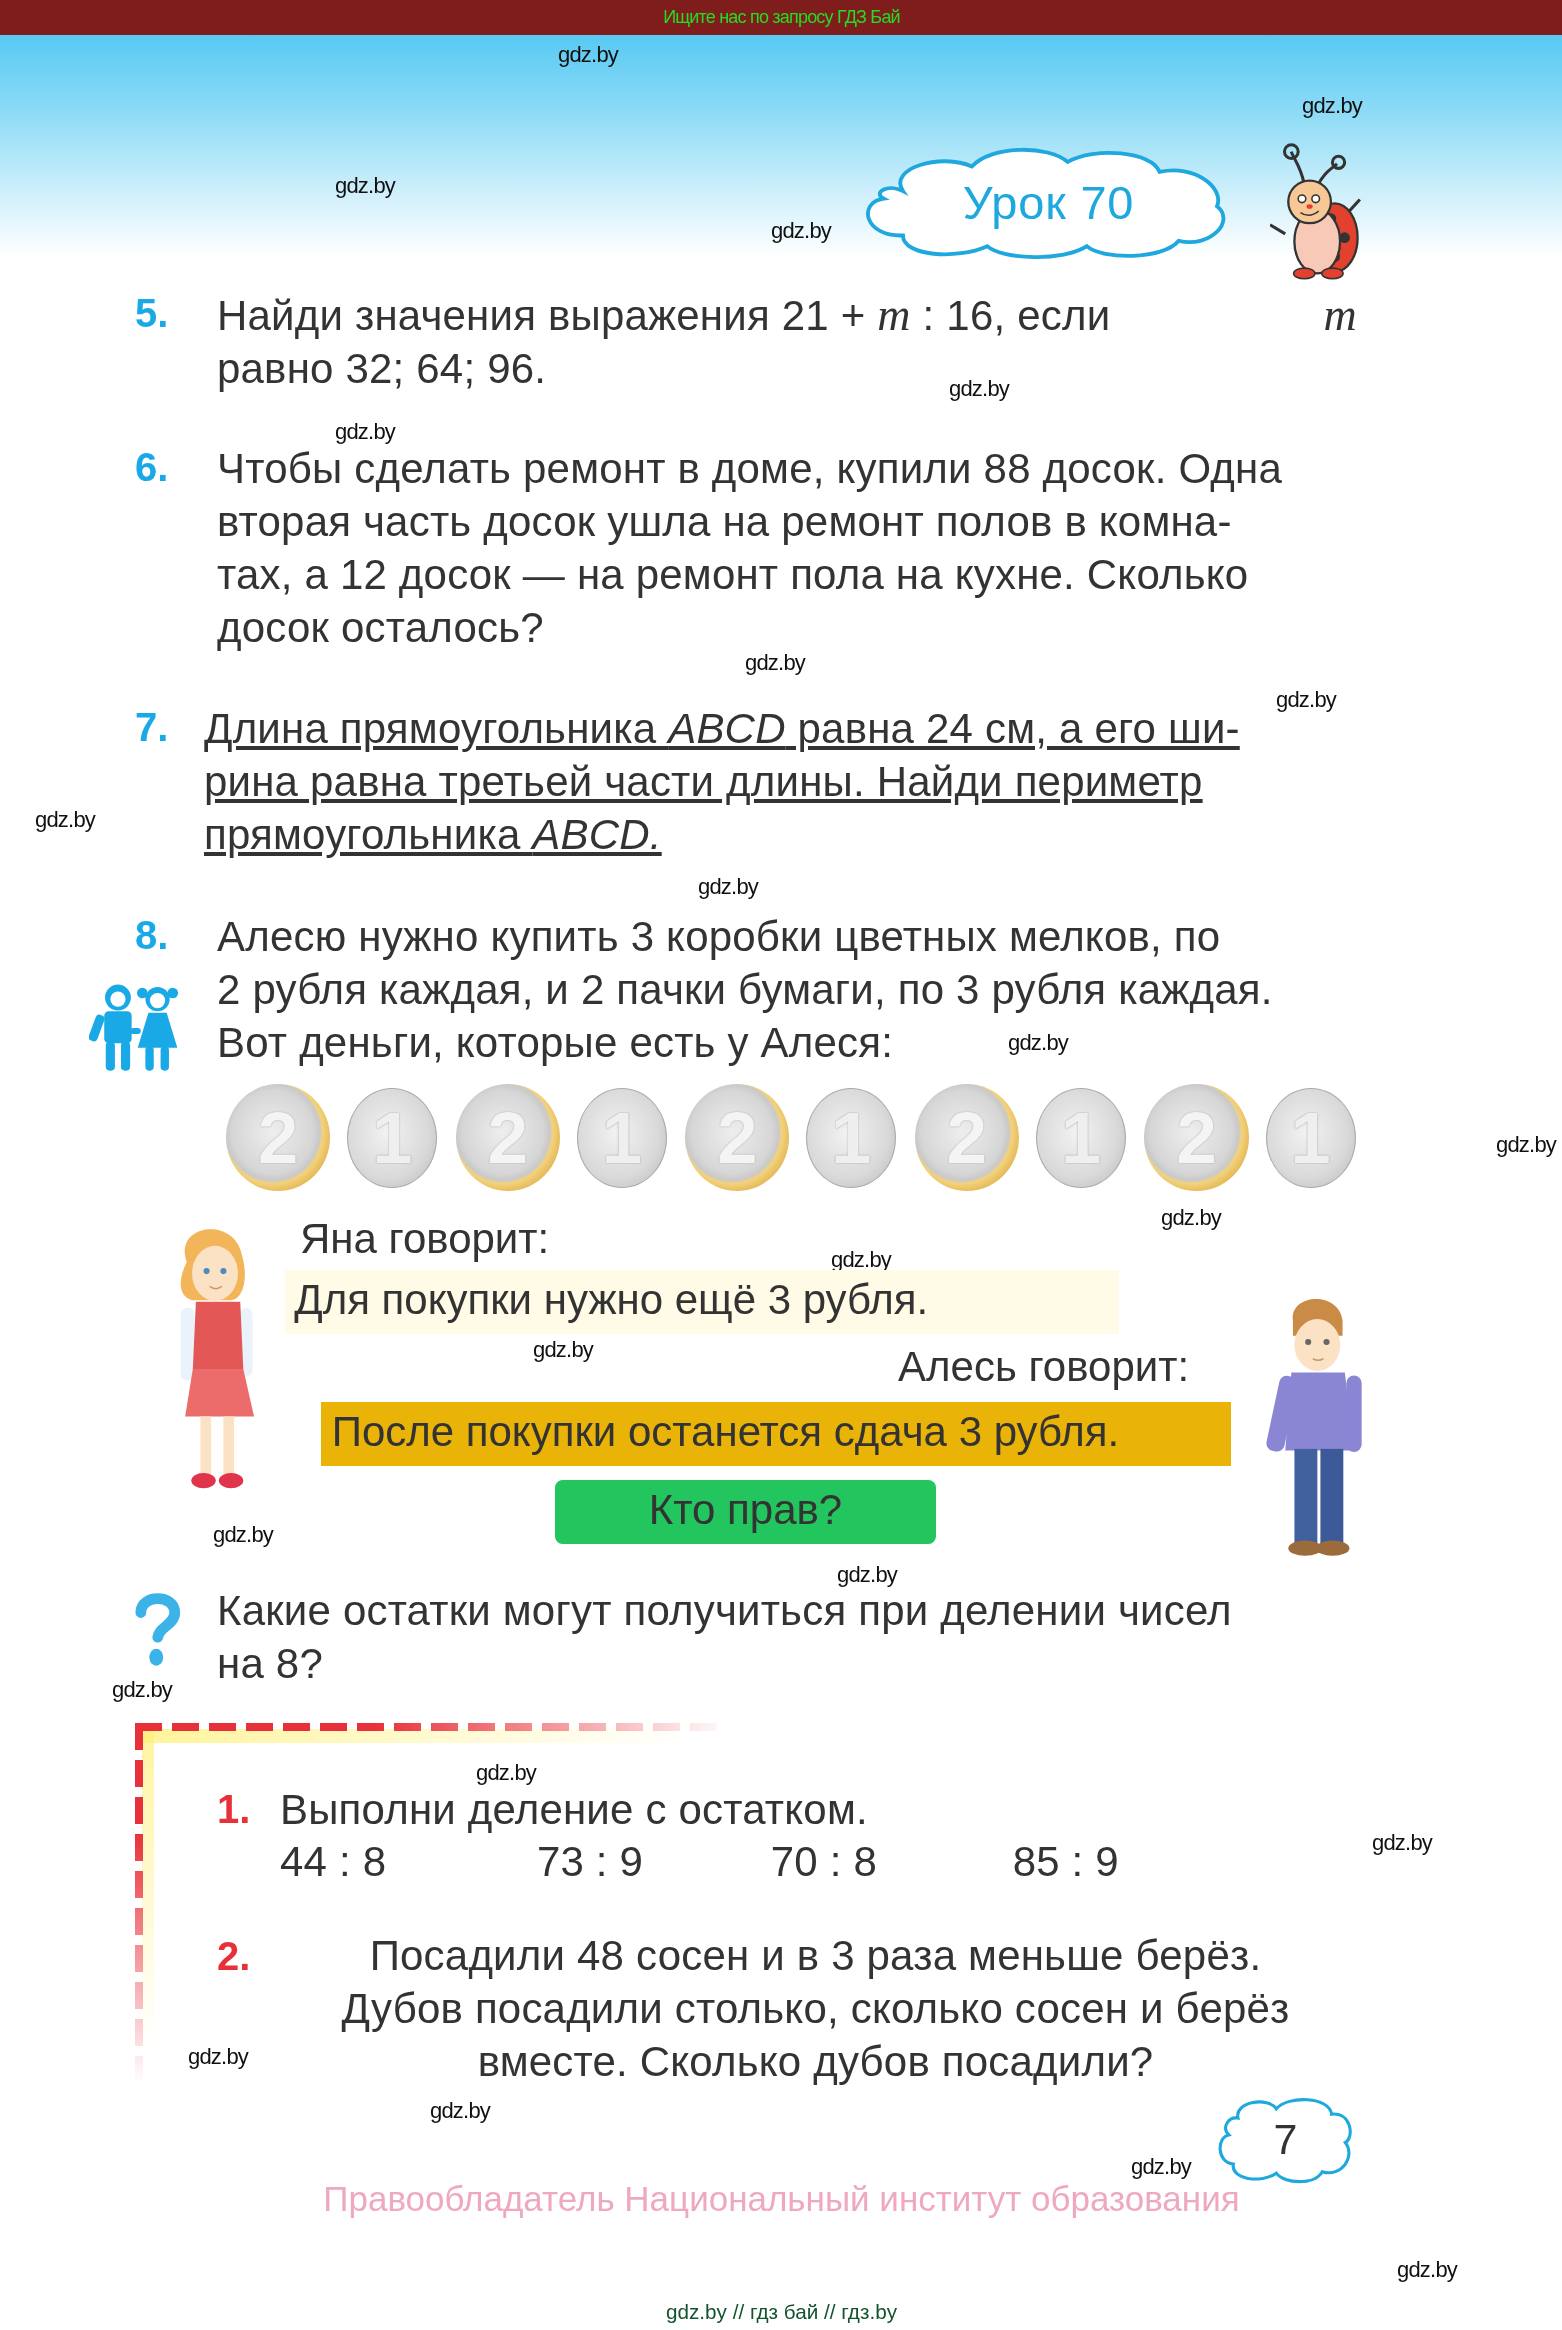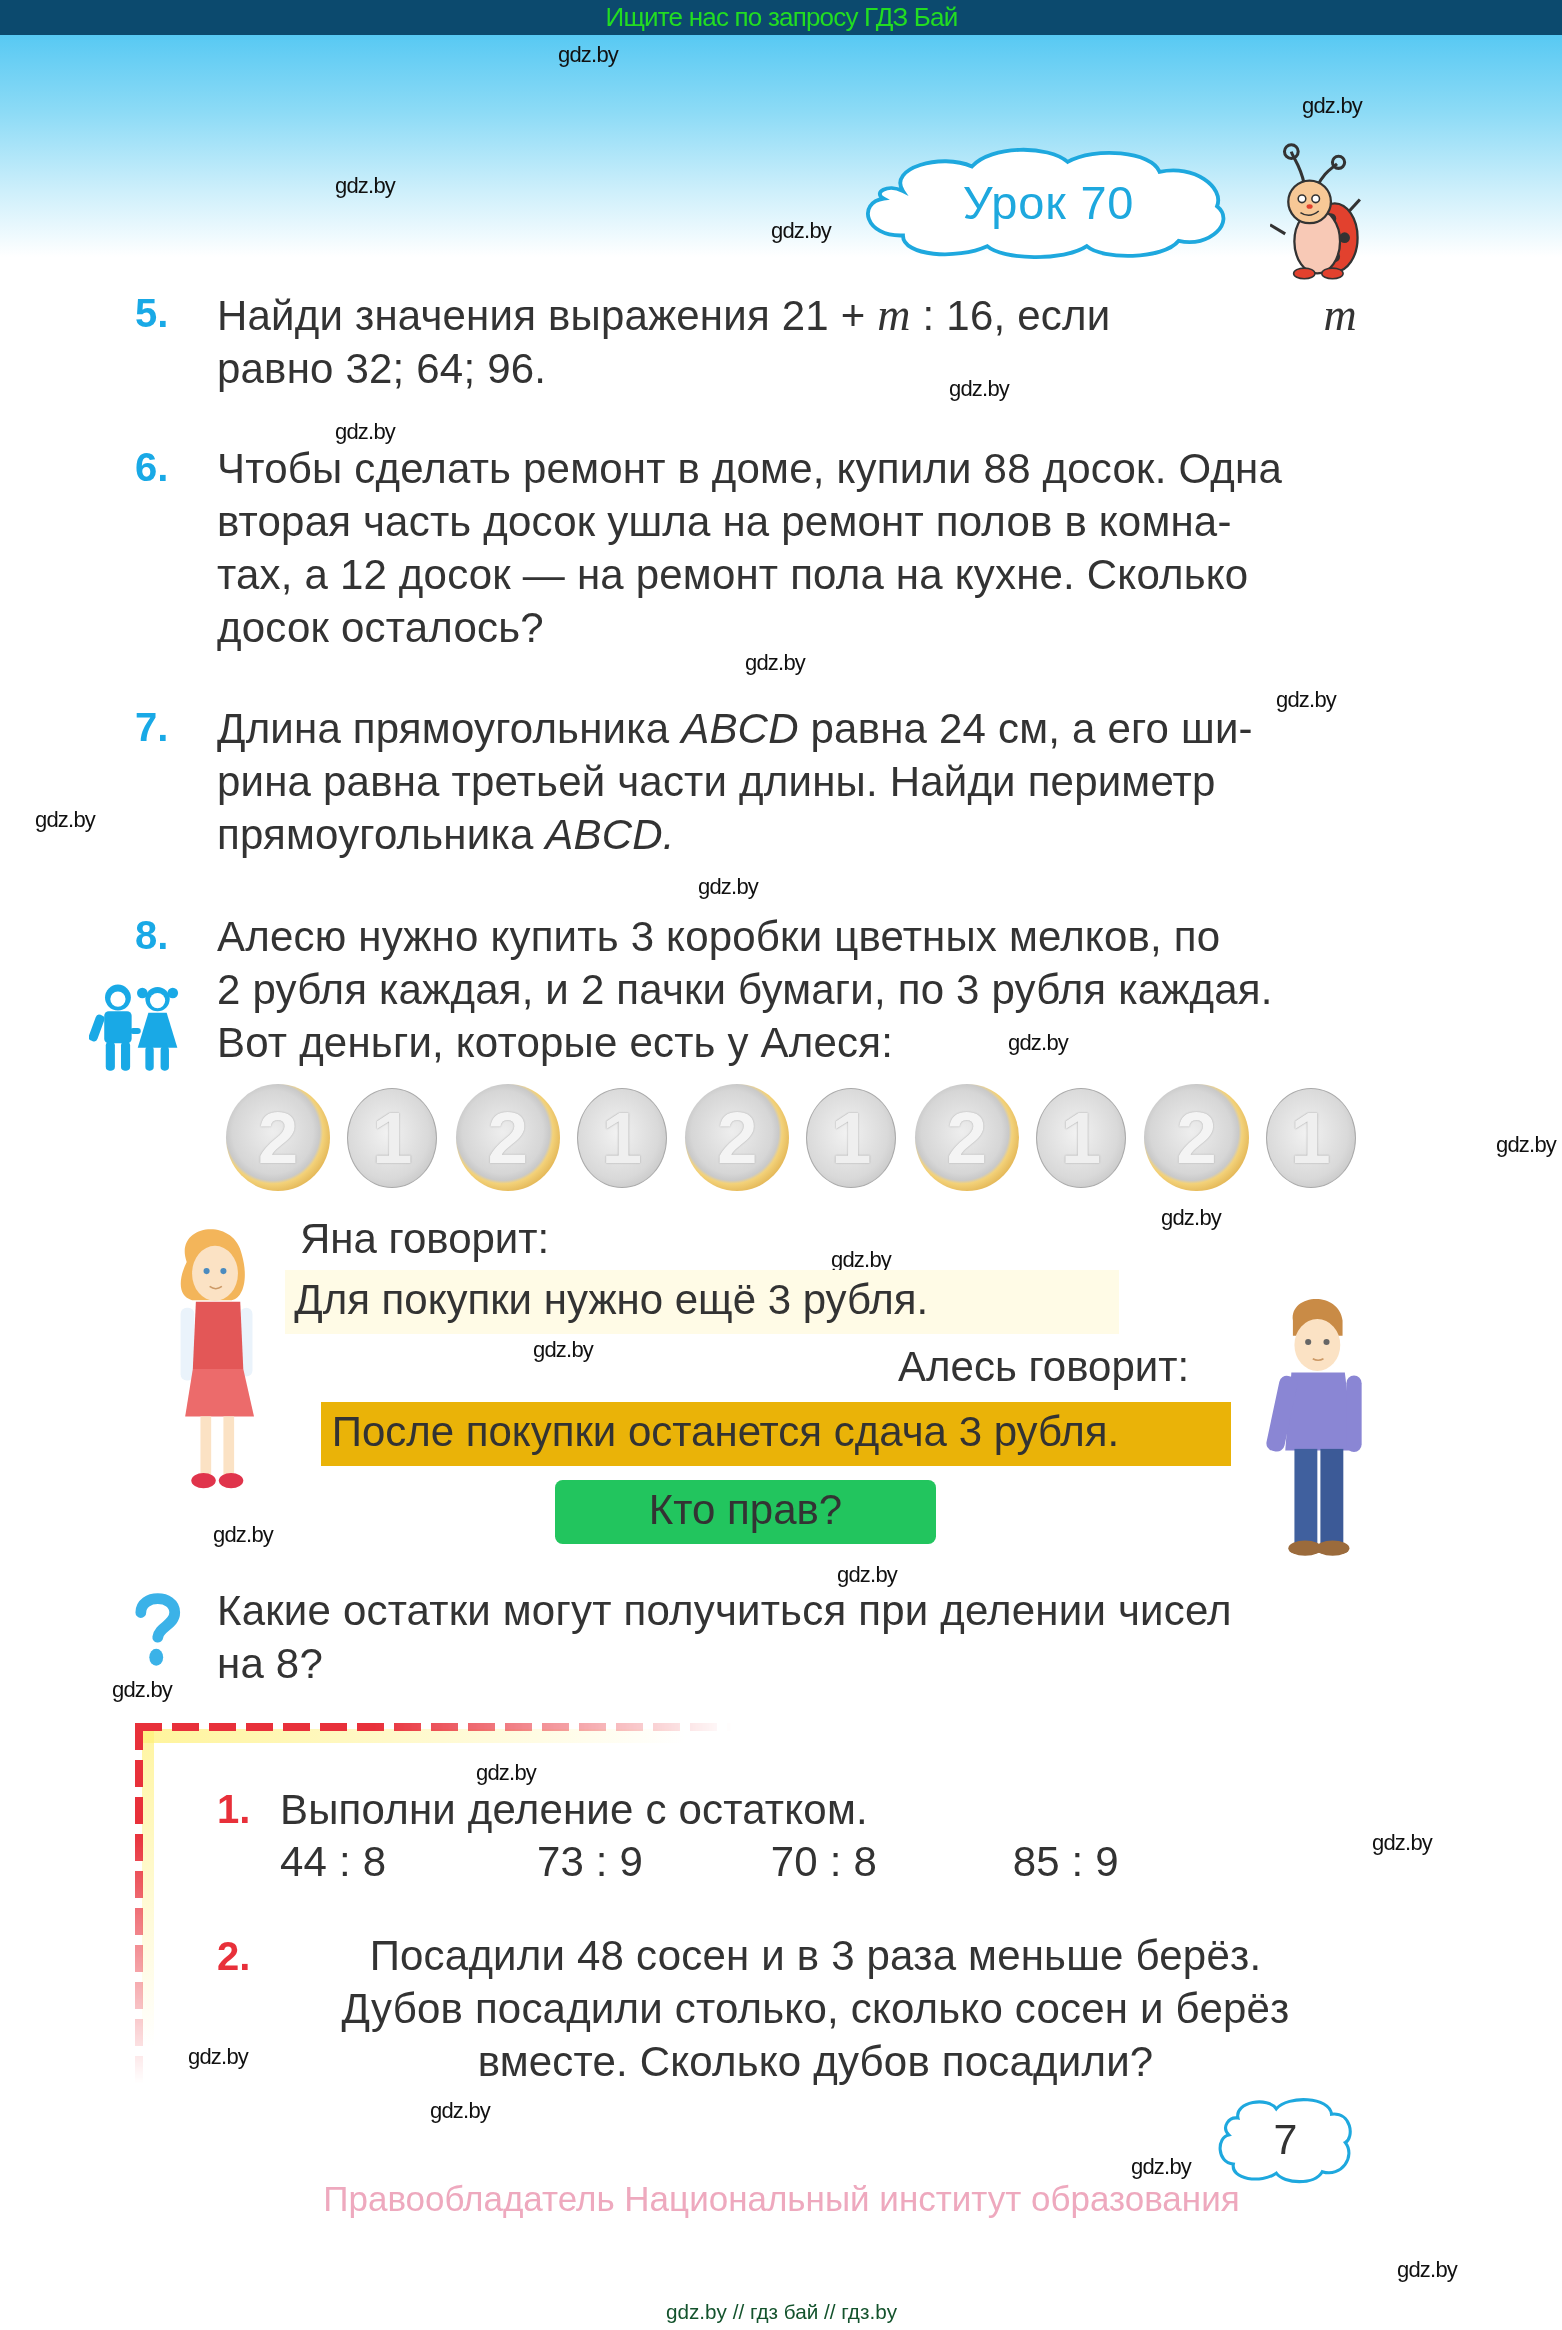--- a/index.html
+++ b/index.html
@@ -4,22 +4,22 @@
 <style>
   html, body { margin: 0; padding: 0; }
   body {
     width: 1563px; height: 2330px; position: relative; overflow: hidden;
     background: #ffffff;
     font-family: "Liberation Sans", "DejaVu Sans", sans-serif;
     color: #333333;
   }
   .abs { position: absolute; }
   .topbar {
-    left: 0; top: 0; width: 1563px; height: 35px; background: #0c4a6e;
-    text-align: center; color: #22dd22; font-size: 26px; line-height: 35px;
+    left: 0; top: 0; width: 1563px; height: 35px; background: #7f1d1d;
+    text-align: center; color: #22dd22; font-size: 18px; line-height: 35px;
     transform-origin: center; letter-spacing: -0.8px;
   }
   .sky {
     left: 0; top: 35px; width: 1563px; height: 222px;
     background: linear-gradient(to bottom, #58c9f3 0%, #8ddbf6 35%, #cdeffb 70%, #ffffff 100%);
   }
   .wm { font-size: 22px; color: #111; letter-spacing: -0.8px; }
   .cloud-title { left: 857px; top: 145px; width: 383px; height: 115px; }
   .cloud-title .label {
     position: absolute; left: 0; top: 0; width: 100%; height: 100%;
@@ -130,21 +130,21 @@
 
 <div class="abs num" style="left:135px; top:445px;">6.</div>
 <div class="abs task-text" style="left:217px; top:442px; width:1140px; white-space:nowrap;">
   <div>Чтобы сделать ремонт в доме, купили 88 досок. Одна</div>
   <div>вторая часть досок ушла на ремонт полов в комна-</div>
   <div>тах, а 12 досок — на ремонт пола на кухне. Сколько</div>
   <div>досок осталось?</div>
 </div>
 
 <div class="abs num" style="left:135px; top:705px;">7.</div>
-<div class="abs task-text" style="left:217px; top:702px; width:1140px; white-space:nowrap;">
+<div class="abs task-text" style="left:204px; top:702px; width:1140px; white-space:nowrap;text-decoration:underline;">
   <div><span>Длина прямоугольника </span><i>ABCD</i><span> равна 24 см, а его ши-</span></div>
   <div>рина равна третьей части длины. Найди периметр</div>
   <div><span>прямоугольника </span><i>ABCD.</i></div>
 </div>
 
 <div class="abs num" style="left:135px; top:913px;">8.</div>
 <div class="abs" style="left:89px; top:982px;">
   <svg width="99" height="92" viewBox="0 0 130 120">
     <g fill="#19a9e6">
       <circle cx="38" cy="20" r="17"></circle>

